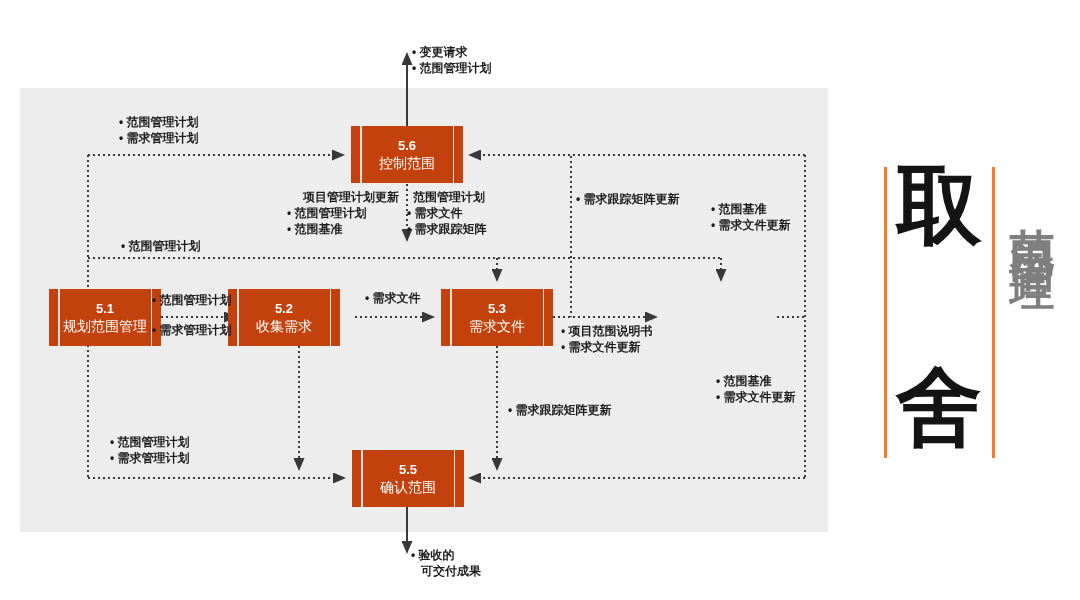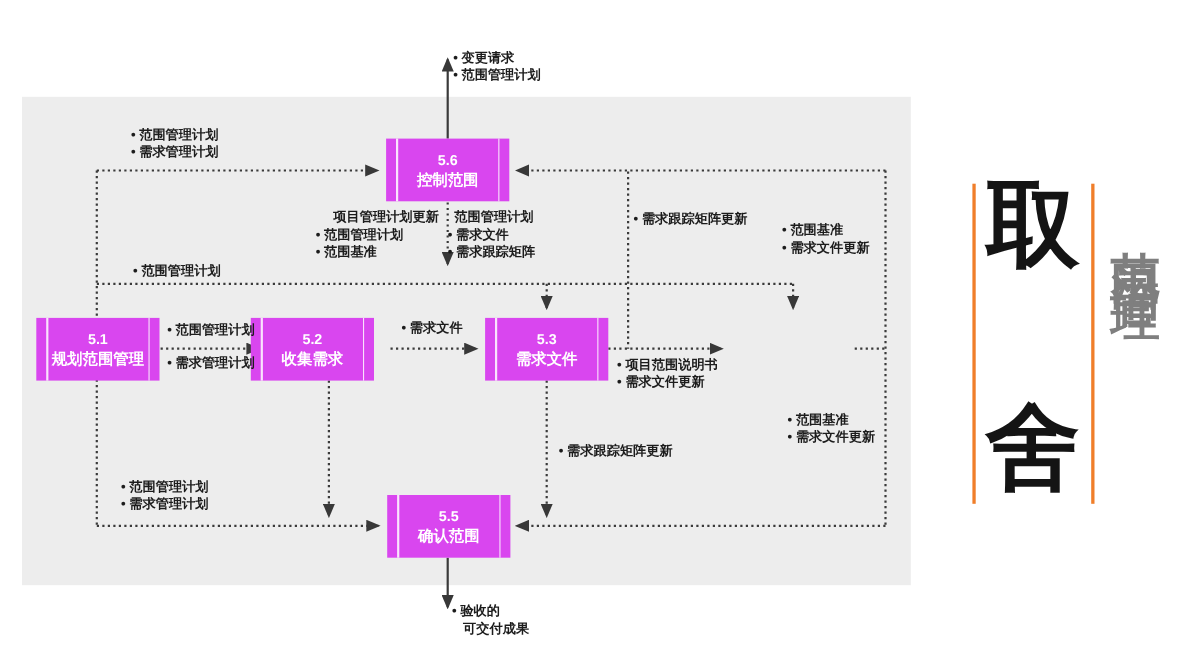--- a/index.html
+++ b/index.html
@@ -2,27 +2,27 @@
 <html><head>
 <meta charset="utf-8">
 <style>
   html,body{margin:0;padding:0;background:#fff;}
   .stage{position:relative;width:1080px;height:600px;background:#ffffff;
          font-family:"Liberation Sans","DejaVu Sans",sans-serif;overflow:hidden;}
   .panel{position:absolute;left:20px;top:88px;width:808px;height:444px;background:#EDEDED;z-index:0;}
   svg.connectors{position:absolute;left:0;top:0;z-index:1;}
   .dash{stroke:#3a3a3a;stroke-width:2;fill:none;stroke-dasharray:2 3;}
   .solid{stroke:#3a3a3a;stroke-width:2;fill:none;}
-  .pbox{position:absolute;width:112px;height:57px;background:#d946ef;color:#fff;z-index:2;
+  .pbox{position:absolute;width:112px;height:57px;background:#c2410c;color:#fff;z-index:2;
         display:flex;flex-direction:column;align-items:center;justify-content:center;text-align:center;}
   .pbox::before,.pbox::after{content:"";position:absolute;top:0;bottom:0;width:1.5px;background:rgba(255,255,255,.85);}
   .pbox::before{left:9px;}
   .pbox::after{right:9px;}
   .pnum{font-size:13px;font-weight:700;line-height:17px;}
-  .pname{font-size:14px;font-weight:700;line-height:18px;}
+  .pname{font-size:14px;font-weight:400;line-height:18px;}
   .lbl{position:absolute;font-size:12px;line-height:16px;font-weight:600;color:#1c1c1c;
        white-space:nowrap;z-index:3;}
   .lbl span{display:block;}
   .lbl .ind16{padding-left:16px;}
   .lbl .ind6{padding-left:6px;}
   .lbl .ind10{padding-left:10px;}
   .vbar{position:absolute;width:2.5px;height:291px;top:167px;background:#F07E2A;z-index:2;}
   .bigchar{position:absolute;left:884px;width:110px;text-align:center;z-index:2;
            font-family:"DejaVu Serif","Liberation Serif",serif;font-weight:900;
            font-size:86px;line-height:1;color:#141414;}
@@ -64,21 +64,21 @@
     <path class="dash" marker-end="url(#ah)" d="M407 184 L407 240"></path>
 
     <path class="solid" marker-end="url(#ah)" d="M407 126 L407 54"></path>
     <path class="solid" marker-end="url(#ah)" d="M407 507 L407 552"></path>
   </svg>
 
   <div class="pbox" style="left:351px;top:126px">
     <span class="pnum">5.6</span>
     <span class="pname">控制范围</span>
   </div>
-  <div class="pbox" style="left:33px;top:289px">
+  <div class="pbox" style="left:49px;top:289px">
     <span class="pnum">5.1</span>
     <span class="pname">规划范围管理</span>
   </div>
   <div class="pbox" style="left:228px;top:289px">
     <span class="pnum">5.2</span>
     <span class="pname">收集需求</span>
   </div>
   <div class="pbox" style="left:441px;top:289px">
     <span class="pnum">5.3</span>
     <span class="pname">需求文件</span>

